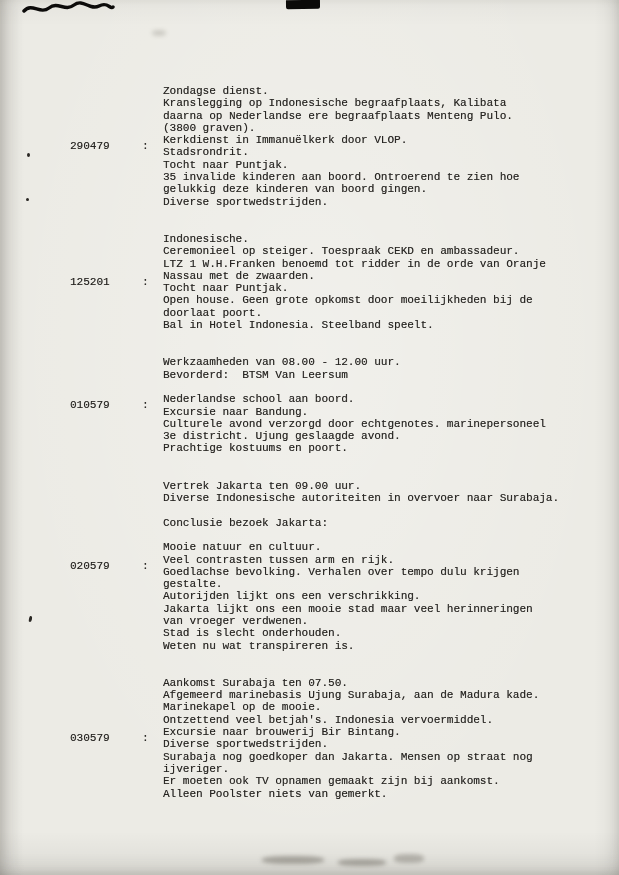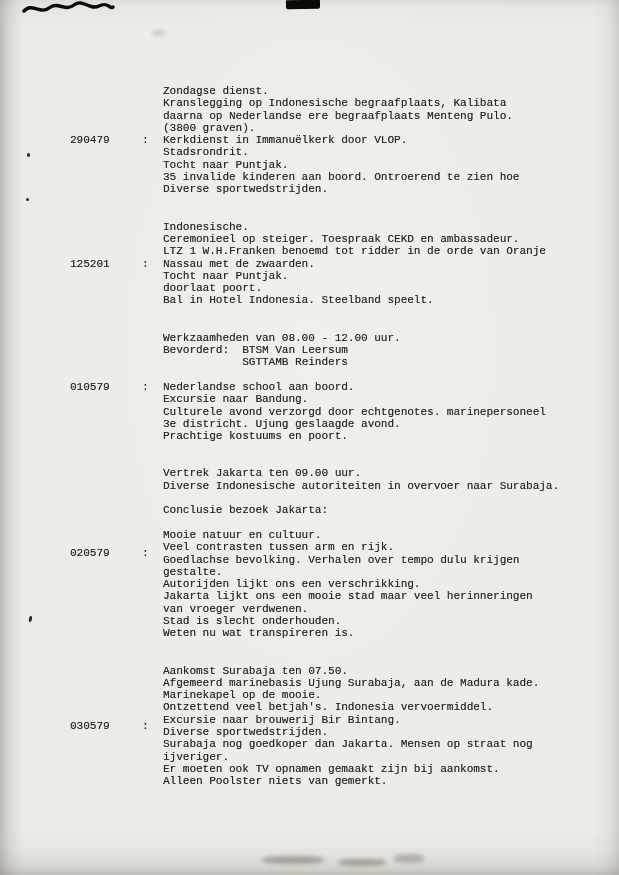--- a/index.html
+++ b/index.html
@@ -116,43 +116,44 @@
         <span class="colon">:</span>
         <div class="body">
           <div class="line">Zondagse dienst.</div>
           <div class="line">Kranslegging op Indonesische begraafplaats, Kalibata</div>
           <div class="line">daarna op Nederlandse ere begraafplaats Menteng Pulo.</div>
           <div class="line">(3800 graven).</div>
           <div class="line">Kerkdienst in Immanuëlkerk door VLOP.</div>
           <div class="line">Stadsrondrit.</div>
           <div class="line">Tocht naar Puntjak.</div>
           <div class="line">35 invalide kinderen aan boord. Ontroerend te zien hoe</div>
+          <div class="line">gelukkig deze kinderen van boord gingen.</div>
           <div class="line">Diverse sportwedstrijden.</div>
         </div>
       </div>
       <div class="entry">
         <span class="date">125201</span>
         <span class="colon">:</span>
         <div class="body">
           <div class="line">Indonesische.</div>
           <div class="line">Ceremonieel op steiger. Toespraak CEKD en ambassadeur.</div>
           <div class="line">LTZ 1 W.H.Franken benoemd tot ridder in de orde van Oranje</div>
           <div class="line">Nassau met de zwaarden.</div>
           <div class="line">Tocht naar Puntjak.</div>
+          <div class="line">Open house. Geen grote opkomst door moeilijkheden bij de</div>
           <div class="line">doorlaat poort.</div>
           <div class="line">Bal in Hotel Indonesia. Steelband speelt.</div>
         </div>
       </div>
       <div class="entry">
         <span class="date">010579</span>
         <span class="colon">:</span>
         <div class="body">
           <div class="line">Werkzaamheden van 08.00 - 12.00 uur.</div>
           <div class="line">Bevorderd:  BTSM Van Leersum</div>
-          <div class="line">            SGTTAMB Reinders</div>
           <div class="line">&nbsp;</div>
           <div class="line">Nederlandse school aan boord.</div>
           <div class="line">Excursie naar Bandung.</div>
           <div class="line">Culturele avond verzorgd door echtgenotes. marinepersoneel</div>
           <div class="line">3e districht. Ujung geslaagde avond.</div>
           <div class="line">Prachtige kostuums en poort.</div>
         </div>
       </div>
       <div class="entry">
         <span class="date">020579</span>

